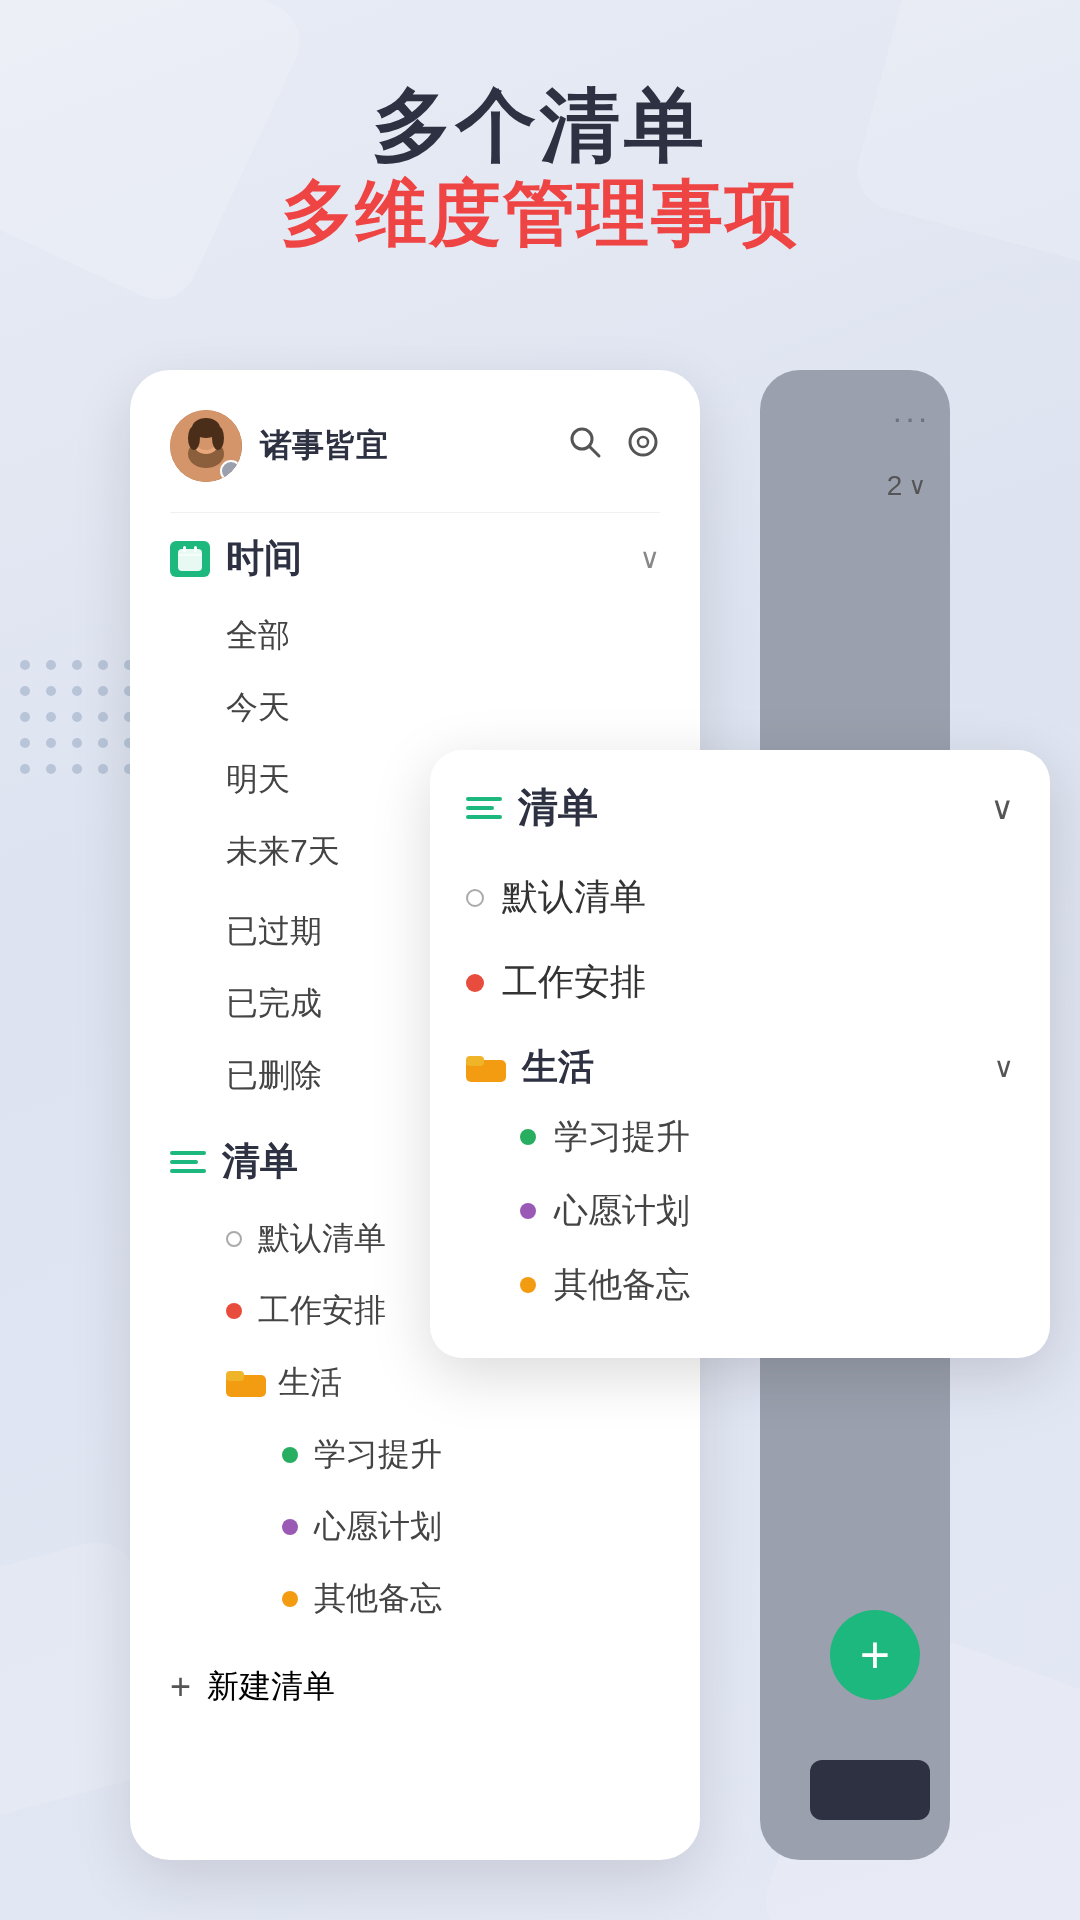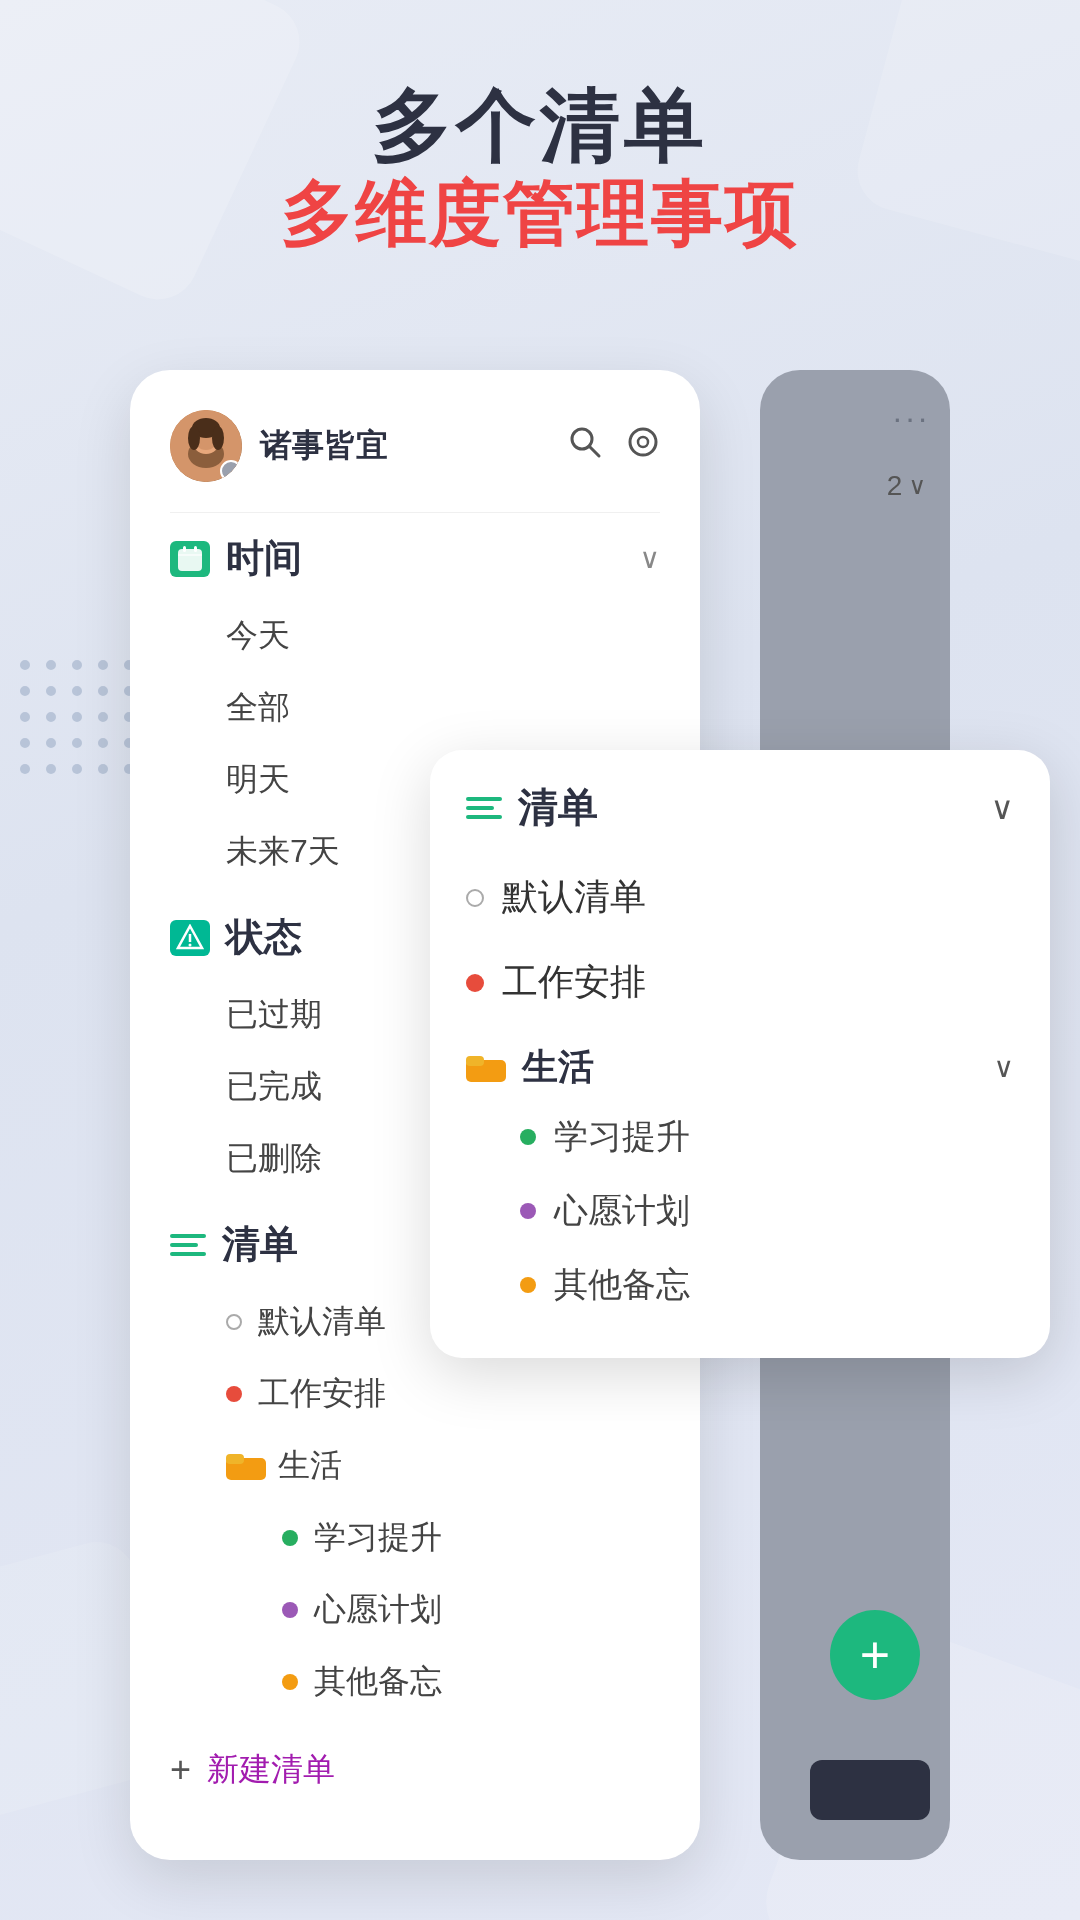--- a/index.html
+++ b/index.html
@@ -285,21 +285,21 @@
       margin-top: 10px;
       cursor: pointer;
     }
     .new-list-plus {
       font-size: 36px;
       color: #555;
       font-weight: 300;
     }
     .new-list-label {
       font-size: 32px;
-      color: #a21caf;
+      color: #000000;
     }
 
     
     .dropdown-card {
       position: absolute;
       top: 380px;
       left: 300px;
       right: -100px;
       background: #ffffff;
       border-radius: 32px;
@@ -524,45 +524,35 @@
             <rect x="7" y="1" width="3" height="6" rx="1.5" fill="white"></rect>
             <rect x="18" y="1" width="3" height="6" rx="1.5" fill="white"></rect>
             <rect x="2" y="9" width="24" height="2" fill="white" opacity="0.6"></rect>
           </svg>
         </div>
         <span class="section-title">时间</span>
         <span class="chevron-down">∨</span>
       </div>
       <div class="section-items">
         <div class="section-item">
+          <span>全部</span>
+        </div>
+        <div class="section-item">
           <span>今天</span>
         </div>
         <div class="section-item">
-          <span>全部</span>
-        </div>
-        <div class="section-item">
           <span>明天</span>
         </div>
         <div class="section-item">
           <span>未来7天</span>
         </div>
       </div>
     </div>
 
     <div class="sidebar-section">
-      <div class="section-header">
-        <div class="section-icon teal">
-          <svg width="28" height="28" viewBox="0 0 28 28" fill="none">
-            <polygon points="14,2 26,24 2,24" fill="none" stroke="white" stroke-width="2.5"></polygon>
-            <line x1="14" y1="10" x2="14" y2="18" stroke="white" stroke-width="2.5"></line>
-            <circle cx="14" cy="21" r="1.5" fill="white"></circle>
-          </svg>
-        </div>
-        <span class="section-title">状态</span>
-      </div>
       <div class="section-items">
         <div class="section-item">
           <span>已过期</span>
         </div>
         <div class="section-item">
           <span>已完成</span>
         </div>
         <div class="section-item">
           <span>已删除</span>
         </div>

